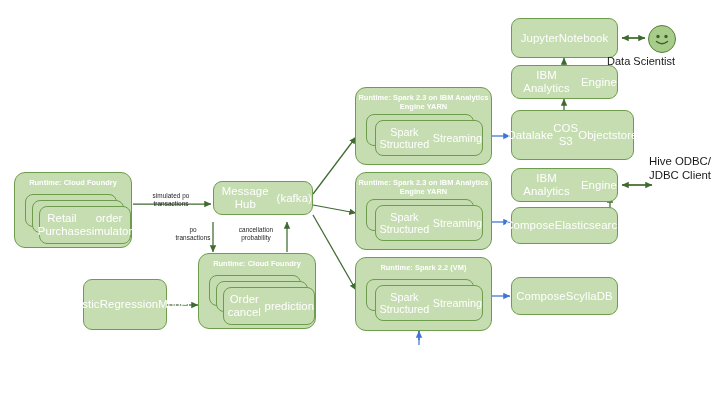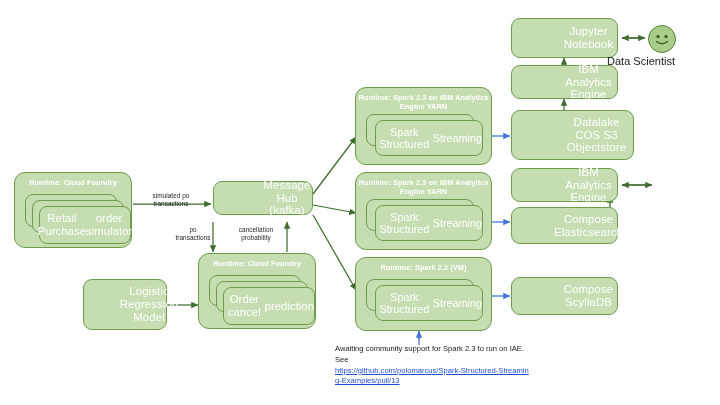--- a/index.html
+++ b/index.html
@@ -23,27 +23,26 @@
   }
   
   .box {
     position: absolute;
     box-sizing: border-box;
     background: #c6ddb2;
     border: 1.3px solid #6d9d4c;
     border-radius: 9px;
     color: #ffffff;
     display: flex;
-    flex-direction: column;
+    flex-direction: row;
     align-items: center;
     justify-content: center;
     text-align: center;
     line-height: 1.13;
     letter-spacing: .1px;
-    padding-left: 48px;
   }
   .box span { display: block; }
 
   
   .group {
     position: absolute;
     box-sizing: border-box;
     background: #c6ddb2;
     border: 1.3px solid #6d9d4c;
     border-radius: 11px;
@@ -288,20 +287,21 @@
       <circle cx="9" cy="10.5" r="1.7" fill="#3d6128"></circle>
       <circle cx="17" cy="10.5" r="1.7" fill="#3d6128"></circle>
       <path d="M7.5,15.5 Q13,20 18.5,15.5" stroke="#3d6128" stroke-width="1.5" fill="none" stroke-linecap="round"></path>
     </svg>
   </div>
   <div class="plain" style="left:606px; top:55px; width:70px; font-size:11px;">
     <span>Data</span>
     <span>Scientist</span>
   </div>
 
-
-  <div class="note" style="left:335px; top:344px; width:195px;">
-    <span>Awaiting community support for Spark</span>
-    <span>2.3 to run on IAE. See</span>
-    <span class="url">https://github.com/polomarcus/Spark-Structured-Streaming-Examples/pull/13</span>
-  </div>
+  <div class="plain" style="left:648px; top:155px; width:64px; font-size:11.4px;">
+    <span>Hive</span>
+    <span>ODBC/</span>
+    <span>JDBC</span>
+    <span>Client</span>
+  </div>
+
 
 </div>
 
 </body></html>

